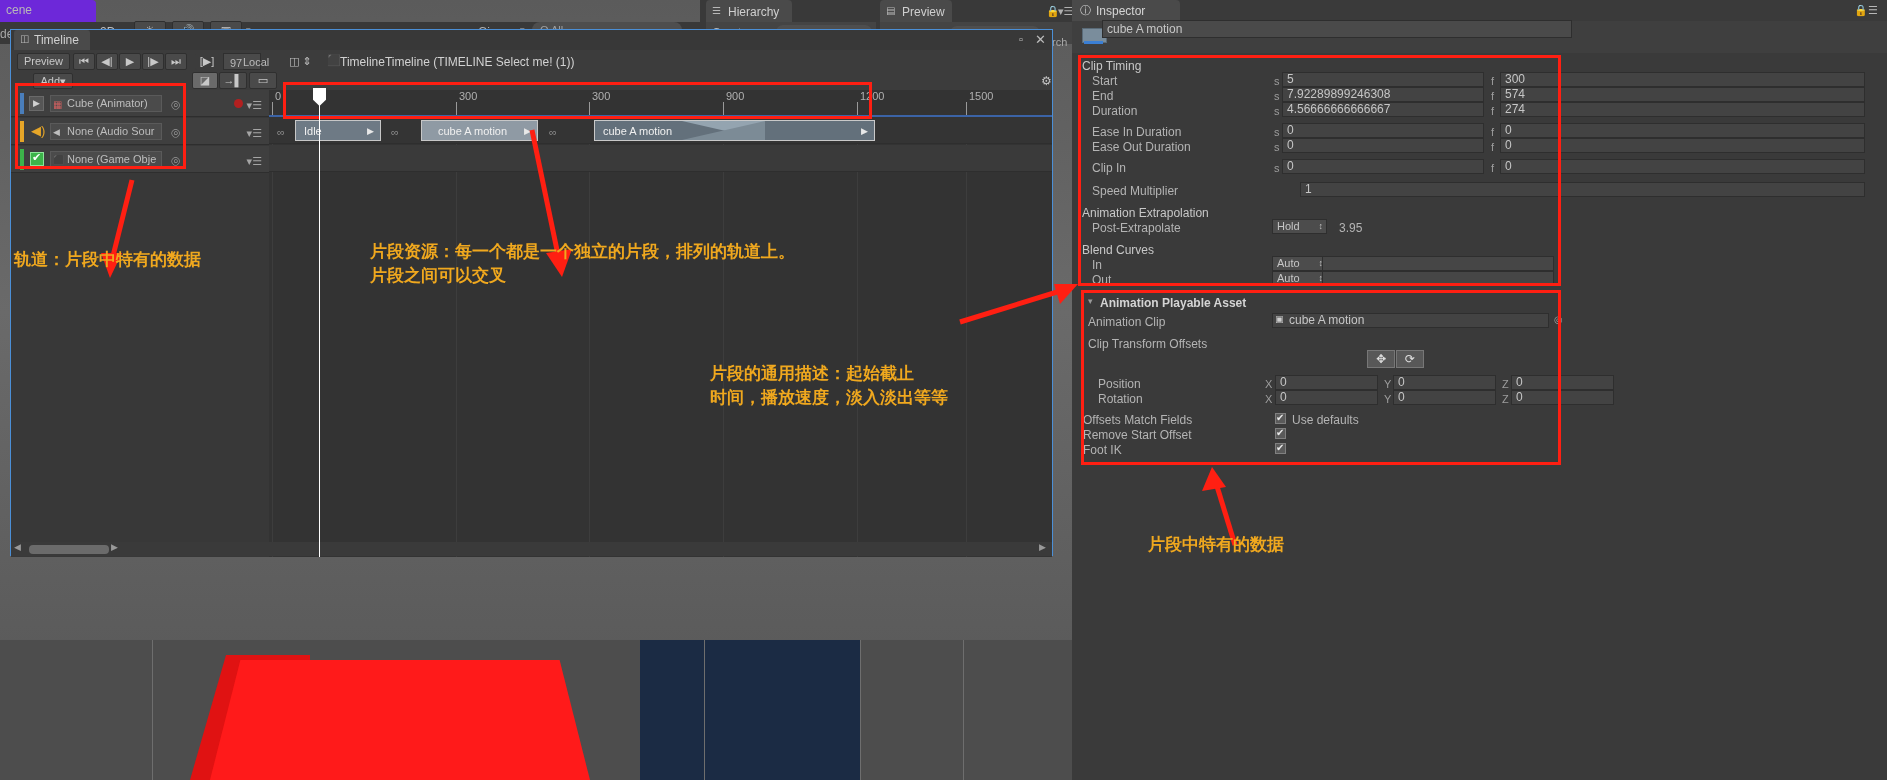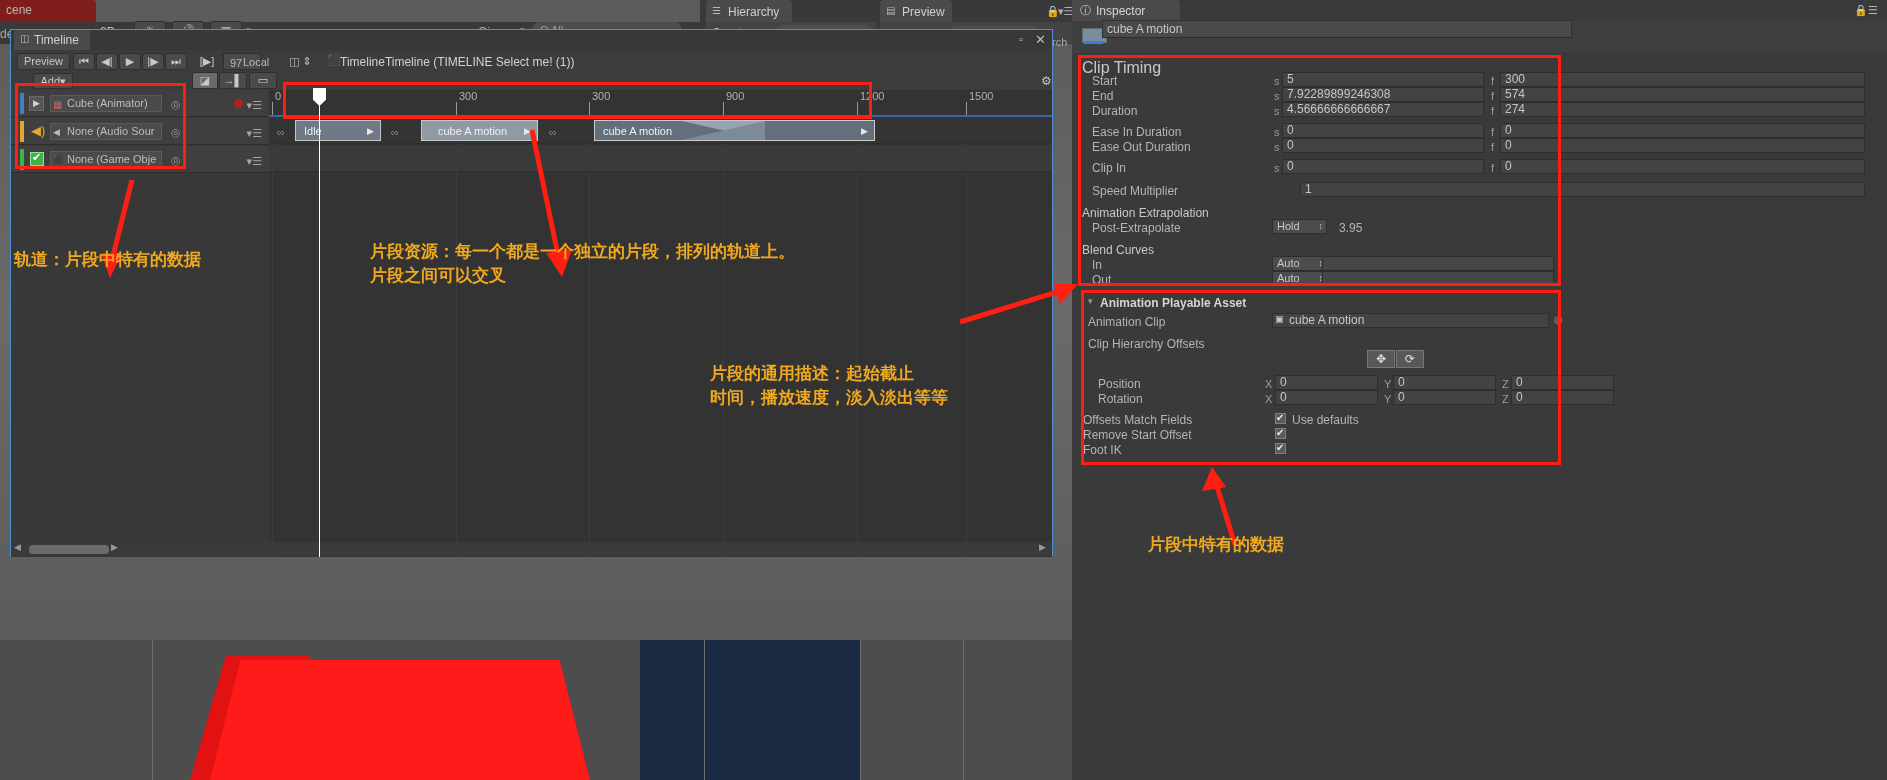--- a/index.html
+++ b/index.html
@@ -24,21 +24,21 @@
   #scene-dark { position:absolute; left:640px; top:640px; width:220px; height:140px;
                 background:#1b2b44; }
   #scene-cube { position:absolute; left:210px; top:660px; width:380px; height:120px;
                 background:#ff1a1a; clip-path: polygon(8% 0,92% 0,100% 100%,0% 100%); }
   #scene-cube2 { position:absolute; left:190px; top:655px; width:120px; height:125px;
                  background:#e01212; clip-path: polygon(30% 0,100% 0,100% 100%,0 100%); }
   .scene-div { position:absolute; top:640px; width:1px; height:140px; background:#6e6e6e; }
 
   
   #scene-tab { position:absolute; left:0; top:0; width:96px; height:22px;
-               background:#7f1d1d; border-top-right-radius:4px; }
+               background:#6d28d9; border-top-right-radius:4px; }
   #scene-tab span { position:absolute; left:6px; top:4px; }
   #topbar-a { position:absolute; left:0; top:22px; width:700px; height:22px; background:#393939; }
   #topbar-b { position:absolute; left:700px; top:0; width:1187px; height:44px; background:#393939; }
 
   
   .edtab { position:absolute; height:22px; background:#4a4a4a;
            border-top-left-radius:4px; border-top-right-radius:4px; }
   .edtab > span { position:absolute; left:22px; top:5px; font-size:12px; color:#cfcfcf; }
   .edtab > .tabico { position:absolute; left:6px; top:5px; }
 
@@ -333,21 +333,21 @@
     <span class="txt abs" style="left:782px;top:5px;font-size:11px;color:#b8b8b8">🔒</span>
     <span class="txt abs" style="left:796px;top:5px;font-size:11px;color:#b8b8b8">☰</span>
 
     <div id="insp-head"></div>
     <div id="insp-icon">
       <div style="position:absolute;left:0;top:0;width:25px;height:15px;background:#7a8d9c;border:1px solid #5a6b78"></div>
       <div style="position:absolute;left:2px;top:13px;width:19px;height:3px;background:#3b7fd4"></div>
     </div>
     <div id="insp-name" class="ifield" style="height:18px;line-height:16px;font-size:12px;background:#4a4a4a">cube A motion</div>
 
-    <div class="sec-title" style="left:10px;top:59px;font-size:16px">Clip Timing</div>
+    <div class="sec-title" style="left:10px;top:59px;font-size:12px">Clip Timing</div>
 
     <div class="lab" style="left:20px;top:74px">Start</div>
     <div class="unit" style="left:202px;top:75px">s</div>
     <div class="ifield" style="left:210px;top:72px;width:202px">5</div>
     <div class="unit" style="left:419px;top:75px">f</div>
     <div class="ifield" style="left:428px;top:72px;width:365px">300</div>
 
     <div class="lab" style="left:20px;top:89px">End</div>
     <div class="unit" style="left:202px;top:90px">s</div>
     <div class="ifield" style="left:210px;top:87px;width:202px">7.92289899246308</div>
@@ -395,21 +395,21 @@
     <div class="curvebox" style="left:250px;top:271px;width:232px"></div>
 
     <span class="txt abs" style="left:16px;top:297px;font-size:9px;color:#9a9a9a">▾</span>
     <div class="sec-title" style="left:28px;top:296px;font-weight:bold;color:#d4d4d4">Animation Playable Asset</div>
 
     <div class="lab" style="left:16px;top:315px">Animation Clip</div>
     <div class="ifield" style="left:200px;top:313px;width:277px;padding-left:16px">cube A motion</div>
     <span class="txt abs" style="left:203px;top:315px;font-size:9px;color:#cfcfcf">▣</span>
     <span class="txt abs" style="left:482px;top:315px;font-size:10px;color:#a0a0a0">◎</span>
 
-    <div class="lab" style="left:16px;top:337px">Clip Hierarchy Offsets</div>
+    <div class="lab" style="left:16px;top:337px">Clip Transform Offsets</div>
     <div class="sqbtn" style="left:295px;top:350px">✥</div>
     <div class="sqbtn" style="left:324px;top:350px">⟳</div>
 
     <div class="lab" style="left:26px;top:377px">Position</div>
     <div class="unit" style="left:193px;top:378px">X</div>
     <div class="ifield" style="left:203px;top:375px;width:103px">0</div>
     <div class="unit" style="left:312px;top:378px">Y</div>
     <div class="ifield" style="left:321px;top:375px;width:103px">0</div>
     <div class="unit" style="left:430px;top:378px">Z</div>
     <div class="ifield" style="left:439px;top:375px;width:103px">0</div>

